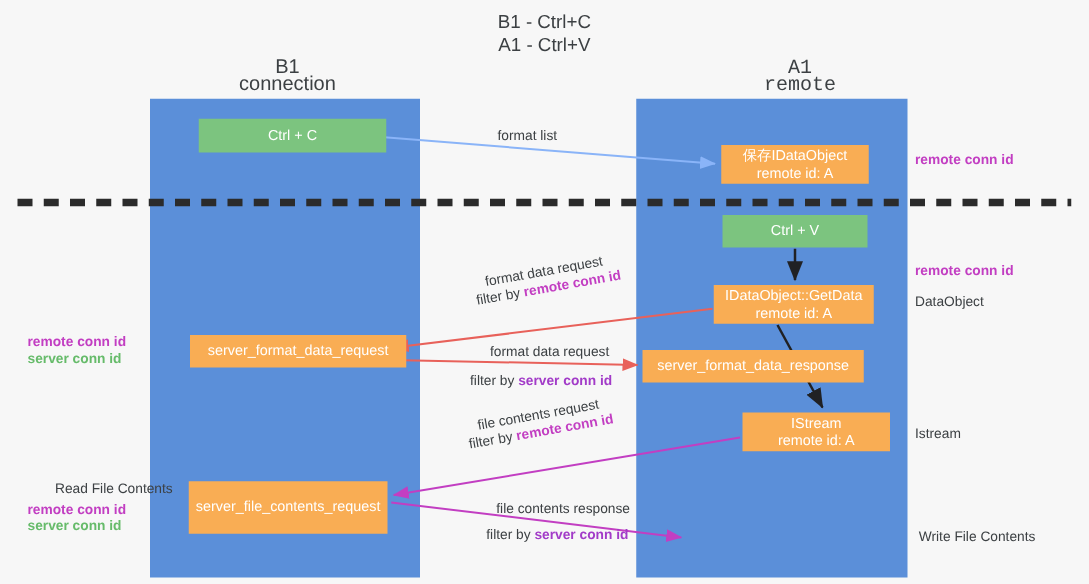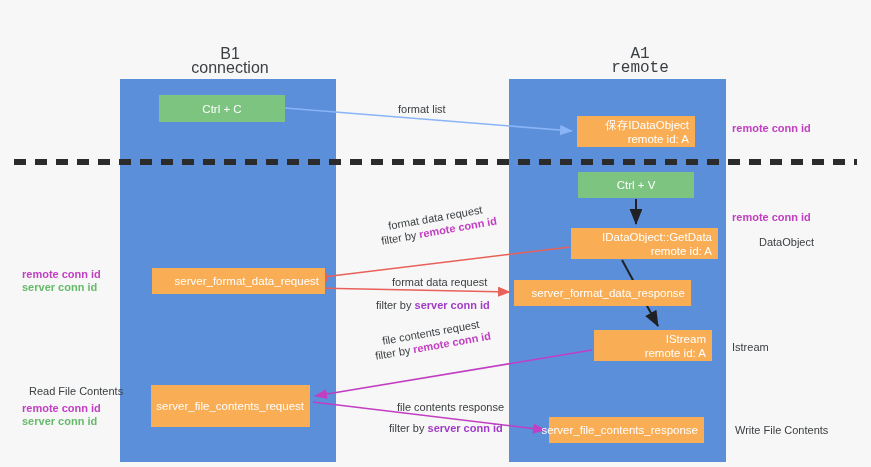--- a/index.html
+++ b/index.html
@@ -49,47 +49,47 @@
     flex-direction: column;
     align-items: center;
     justify-content: center;
     color: #ffffff;
     font-size: 11.5px;
     line-height: 14px;
     text-align: center;
     padding: 2px 6px;
   }
   .box.green { background: #7cc47f; }
-  .box.orange { background: #f9ad54; align-items: flex-end; }
+  .box.orange { background: #f9ad54; }
   .box .l2 { font-size: 11.5px; }
 
-  #box-ctrlc        { left: 159px; top: 95px;  width: 126px; height: 27px; }
+  #box-ctrlc        { left: 159px; top: 95px;  width: 150px; height: 27px; }
   #box-idataobject  { left: 577px; top: 116px; width: 118px; height: 31px; }
   #box-ctrlv        { left: 578px; top: 172px; width: 116px; height: 26px; }
-  #box-getdata      { left: 571px; top: 228px; width: 147px; height: 31px; }
+  #box-getdata      { left: 571px; top: 228px; width: 128px; height: 31px; }
   #box-sfdreq       { left: 152px; top: 268px; width: 173px; height: 26px; }
   #box-sfdres       { left: 514px; top: 280px; width: 177px; height: 26px; }
   #box-istream      { left: 594px; top: 330px; width: 118px; height: 31px; }
   #box-sfcreq       { left: 151px; top: 385px; width: 159px; height: 42px; }
   #box-sfcres       { left: 549px; top: 417px; width: 155px; height: 26px; }
 
   
   .note { font-size: 11px; line-height: 13px; color: #3c4043; }
   .magenta { color: #c23ec2; font-weight: bold; }
   .green-t { color: #66bb6a; font-weight: bold; }
   .purple  { color: #a23bc8; font-weight: bold; }
 
   #note-r1 { left: 732px; top: 122px; }
   #note-r2 { left: 732px; top: 211px; }
-  #note-r3 { left: 732px; top: 236px; margin-left: 27px; }
+  #note-r3 { left: 732px; top: 236px; }
   #note-r4 { left: 732px; top: 341px; }
   #note-r5 { left: 735px; top: 424px; }
 
   #note-l1 { left: 22px; top: 268px; }
-  #note-l2 { left: 29px; top: 385px; }
+  #note-l2 { left: 44px; top: 385px; }
   #note-l3 { left: 22px; top: 402px; }
 
   
   .cap {
     font-size: 11px;
     line-height: 14px;
     color: #3c4043;
     white-space: nowrap;
   }
   .cap.rot-neg  { transform: rotate(-10deg); transform-origin: left top; }
@@ -108,20 +108,24 @@
   #wires { left: 0; top: 0; width: 871px; height: 467px; pointer-events: none; }
 </style>
 </head>
 <body>
 
 <div id="stage">
 
   <div class="abs lane" id="lane-b1"></div>
   <div class="abs lane" id="lane-a1"></div>
 
+  <div class="abs" id="title">
+    <div>B1 - Ctrl+C</div>
+    <div>A1 - Ctrl+V</div>
+  </div>
 
   <div class="abs col-head" id="head-b1">
     <div>B1</div>
     <div>connection</div>
   </div>
   <div class="abs col-head" id="head-a1">
     <div>A1</div>
     <div>remote</div>
   </div>
 
@@ -186,23 +190,20 @@
 
   <div class="abs box orange" id="box-istream">
     <span>IStream</span>
     <span class="l2">remote id: A</span>
   </div>
 
   <div class="abs box orange" id="box-sfcreq">
     <span>server_file_contents_request</span>
   </div>
 
-  <div class="abs box orange" id="box-sfcres">
-    <span>server_file_contents_response</span>
-  </div>
 
   <div class="abs cap" id="cap-formatlist">
     <span>format list</span>
   </div>
 
   <div class="abs cap rot-neg" id="cap-fdreq">
     <span>format data request</span>
   </div>
   <div class="abs cap rot-neg" id="cap-fdreq2">
     <span>filter by </span><span class="magenta">remote conn id</span>

